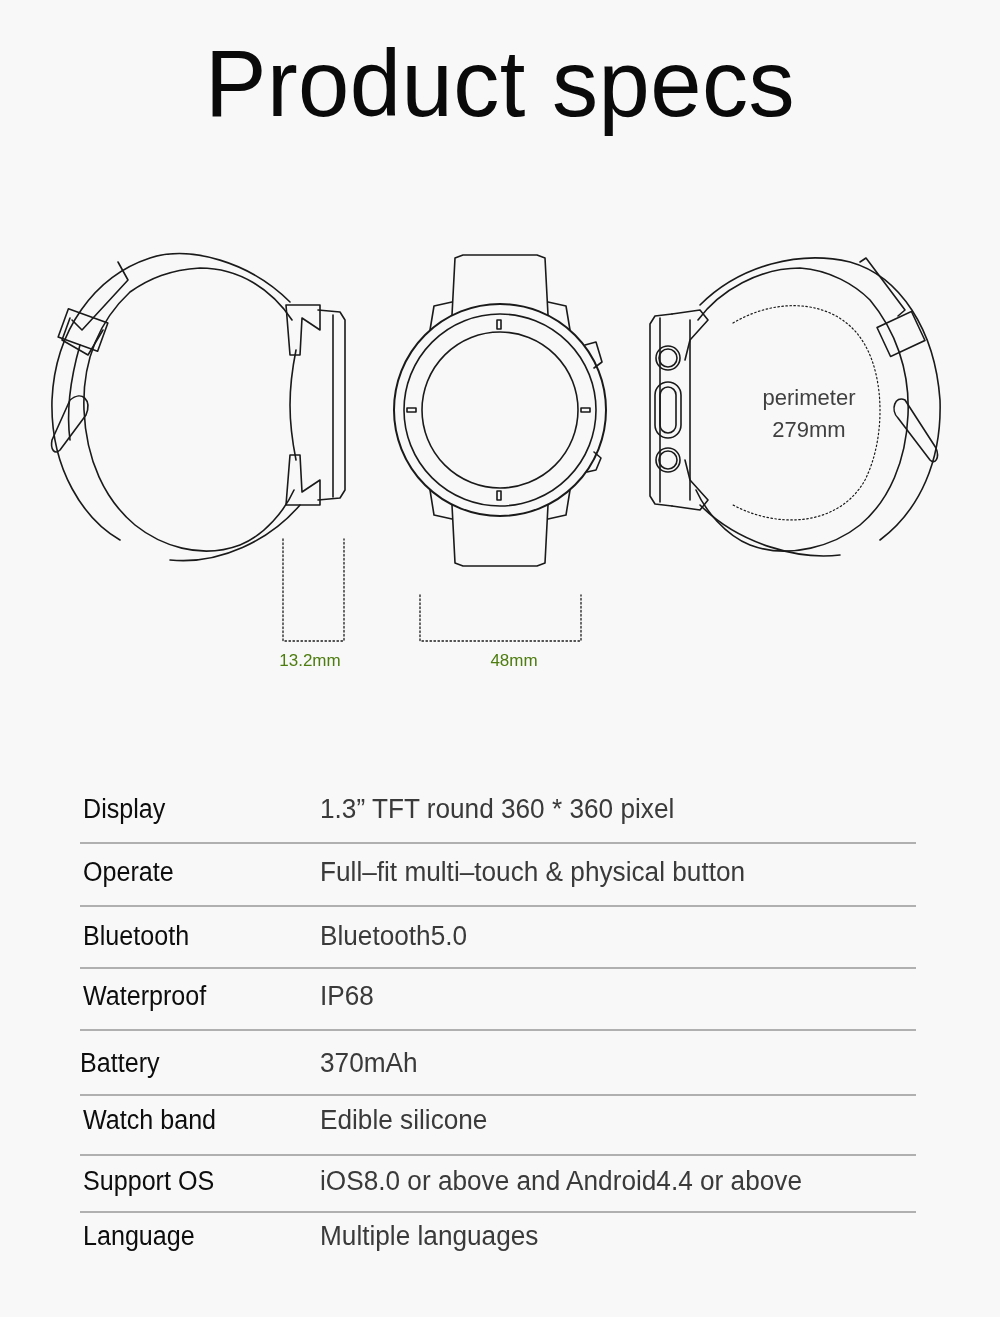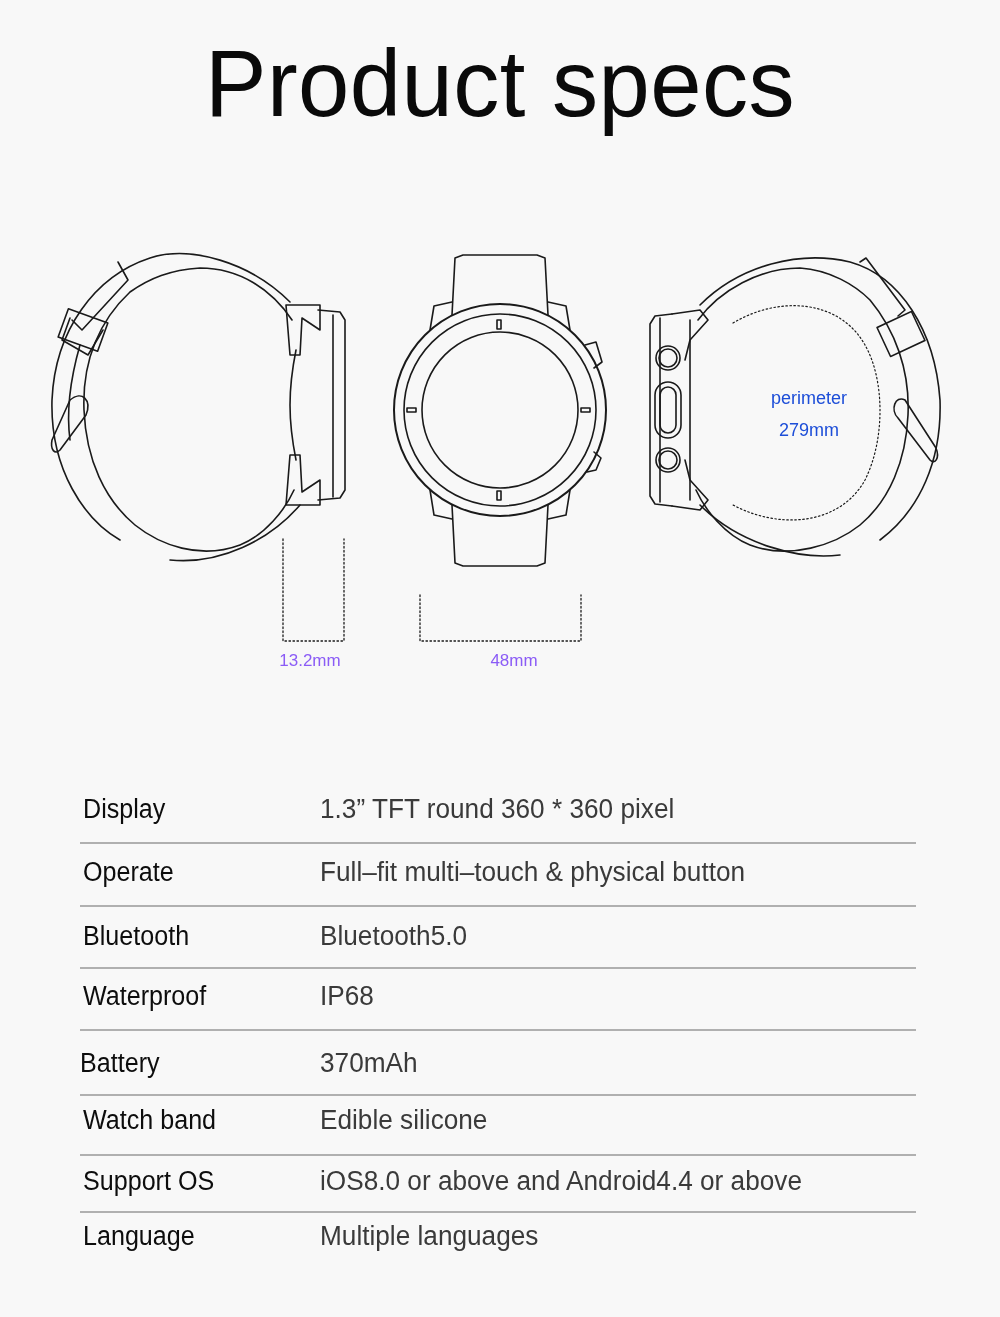--- a/index.html
+++ b/index.html
@@ -9,24 +9,24 @@
   .title {
     position: absolute; left: 0; top: 30px; width: 1000px; text-align: center;
     font-size: 94px; font-weight: 400; color: #0a0a0a; letter-spacing: 0.5px;
     transform: scaleX(0.98);
   }
 
   .illus { position: absolute; left: 0; top: 240px; width: 1000px; height: 450px; }
   .illus svg { position: absolute; left: 0; top: 0; }
 
   .dim-label {
-    position: absolute; font-size: 17px; color: #8b5cf6; text-align: center;
+    position: absolute; font-size: 17px; color: #4d7c0f; text-align: center;
   }
   .perimeter-label {
-    position: absolute; font-size: 18px; color: #1d4ed8; text-align: center; line-height: 32px;
+    position: absolute; font-size: 22px; color: #404040; text-align: center; line-height: 32px;
   }
 
   .specs { position: absolute; left: 80px; top: 780px; width: 836px; }
   .spec-row { position: absolute; left: 0; width: 836px; }
   .spec-key {
     position: absolute; left: 3px; font-size: 27px; color: #0d0d0d;
     transform: scaleX(0.93); transform-origin: left center; white-space: nowrap;
   }
   .spec-val {
     position: absolute; left: 240px; font-size: 27px; color: #3a3a3a;

